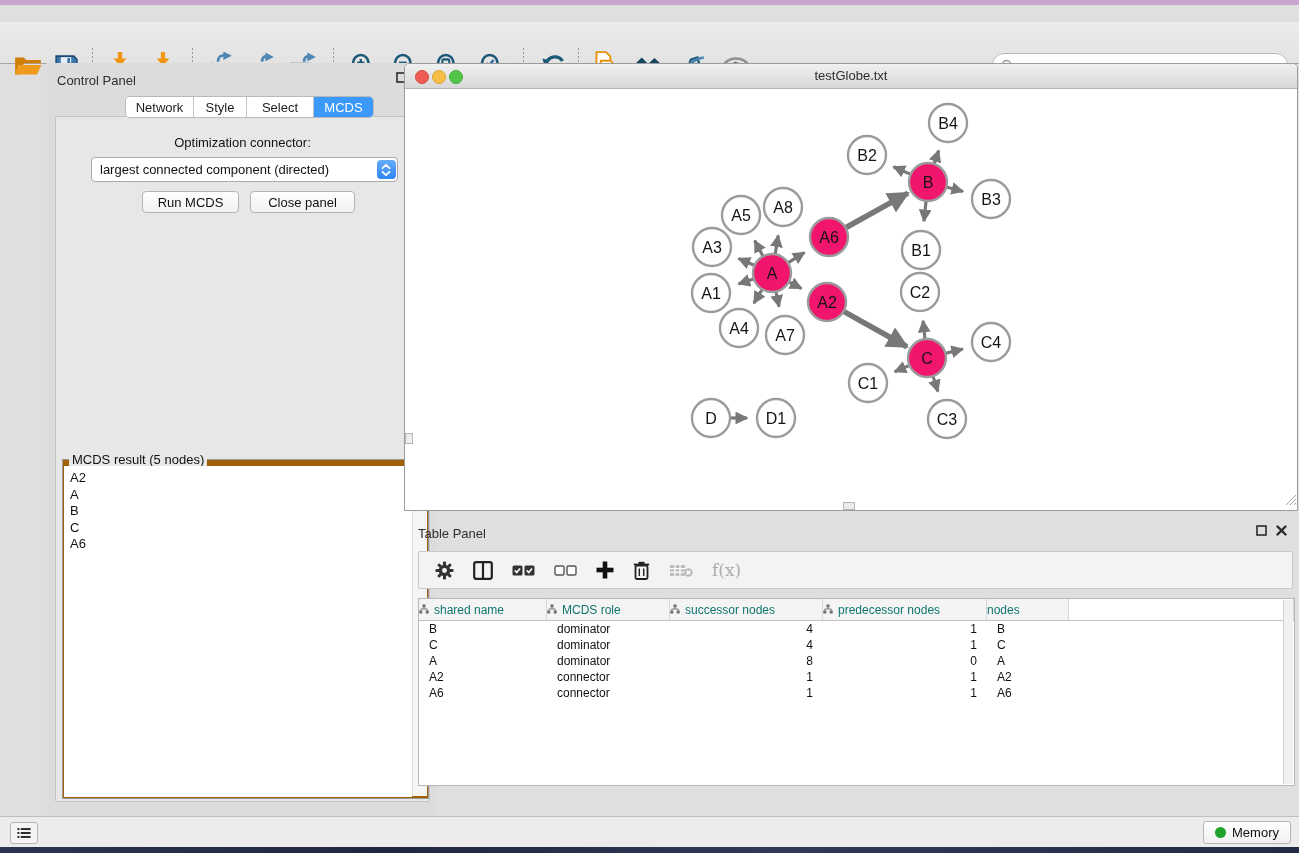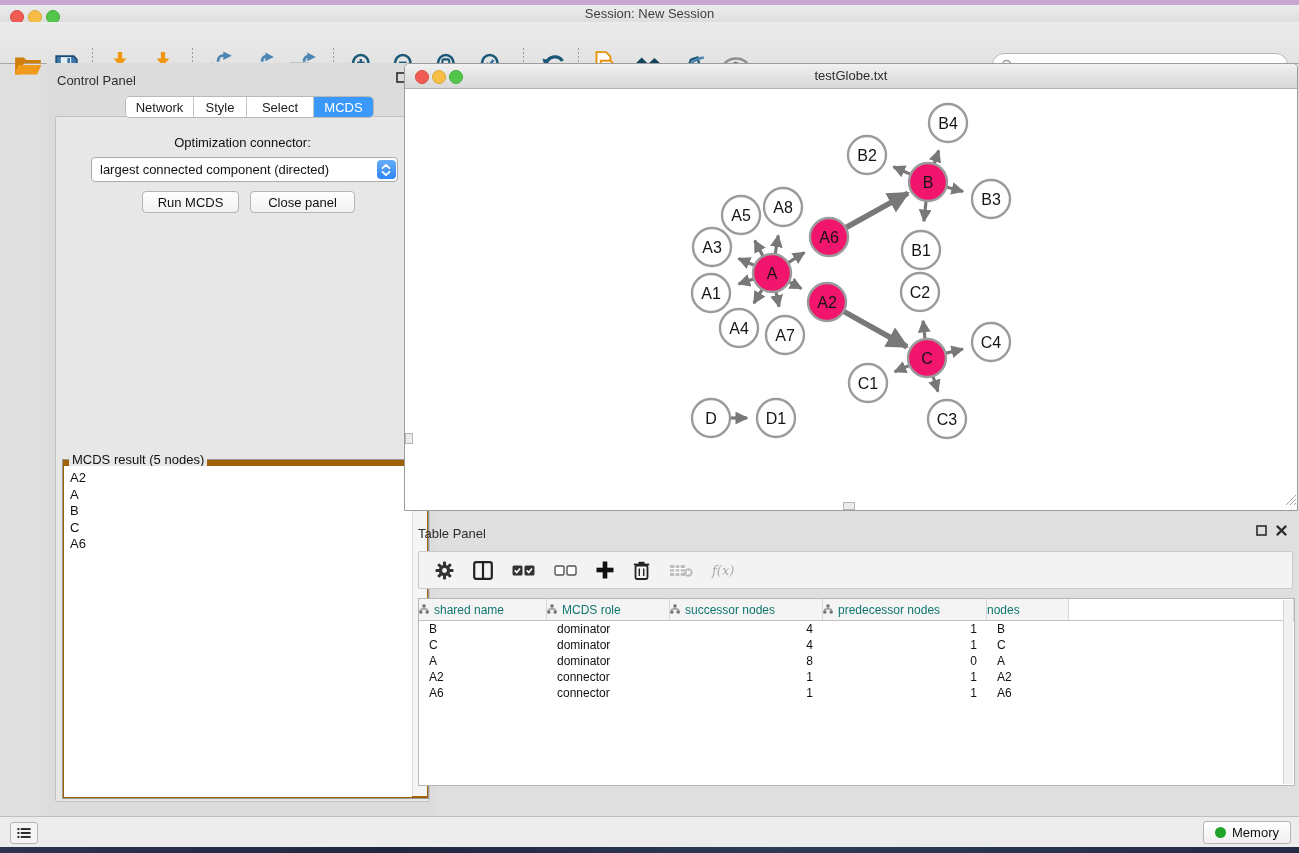--- a/index.html
+++ b/index.html
@@ -67,21 +67,21 @@
   .thumb{position:absolute;background:#ececec;border:1px solid #b5b5b5;}
   .thumb.v{left:0;top:344px;width:6px;height:9px;}
   .thumb.h{left:438px;bottom:0;width:10px;height:6px;}
   .grip{position:absolute;right:1px;bottom:1px;}
   
   .table-panel{position:absolute;left:404px;top:518px;width:895px;height:298px;}
   .tp-titlerow{position:absolute;left:14px;right:10px;top:6px;height:16px;}
   .tp-toolbar{position:absolute;left:14px;top:33px;width:875px;height:38px;background:#f3f3f3;
               border:1px solid #c9c9c9;border-radius:2px;display:flex;align-items:center;gap:19px;padding-left:16px;box-sizing:border-box;}
   .tp-toolbar .ticon{display:flex;align-items:center;justify-content:center;background:none;border:none;padding:0;}
-  .fx{font-family:"DejaVu Serif",serif;font-style:italic;font-size:13px;color:#ababab;}
+  .fx{font-family:"DejaVu Serif",serif;font-size:17px;color:#ababab;}
   .dtable{position:absolute;left:14px;top:80px;width:877px;height:188px;background:#fff;border:1px solid #b7b7b7;
           box-sizing:border-box;overflow:hidden;}
   .thead{display:flex;height:21px;border-bottom:1px solid #c2c2c2;background:#f4f4f4;}
   .th{display:flex;align-items:center;justify-content:flex-start;gap:5px;font-size:12px;color:#0f766e;
       border-right:1px solid #d8d8d8;box-sizing:border-box;}
   .th-fill{flex:1;background:#fff;border-bottom:none;}
   .tr{display:flex;height:16px;align-items:center;}
   .td{font-size:12px;color:#111;box-sizing:border-box;padding:0 10px;white-space:nowrap;}
   .tbl-scroll{position:absolute;right:1px;top:1px;bottom:1px;width:9px;background:#f1f1f1;border-left:1px solid #d3d3d3;}
   #tbl-tabs{left:267px;top:271px;height:23px;}
@@ -97,26 +97,20 @@
   .deskstrip{position:absolute;left:0;top:847px;width:1299px;height:6px;
              background:linear-gradient(90deg,#2b3450,#1f2740 30%,#2e3a57 60%,#222b45);}
 </style>
 </head>
 <body>
 
 <div id="app">
 
   <div class="menustrip"></div>
 
-  <div class="titlebar">
-    <span class="tl red"></span>
-    <span class="tl yellow"></span>
-    <span class="tl green"></span>
-    <div class="win-title">Session: New Session</div>
-  </div>
 
   <div class="toolbar">
     <button class="tb-btn" style="left:11px">
       <svg width="30" height="28" viewBox="0 0 28 26">
         <path d="M2 5h8l2.5 2.5H26v3H10L6.5 21H2z" fill="#cf7e08"></path>
         <path d="M5 12h21.5L22.5 21H1.5z" fill="#ef9a1c"></path>
       </svg>
     </button>
     <button class="tb-btn" style="left:49px">
       <svg width="27" height="27" viewBox="0 0 26 26">

